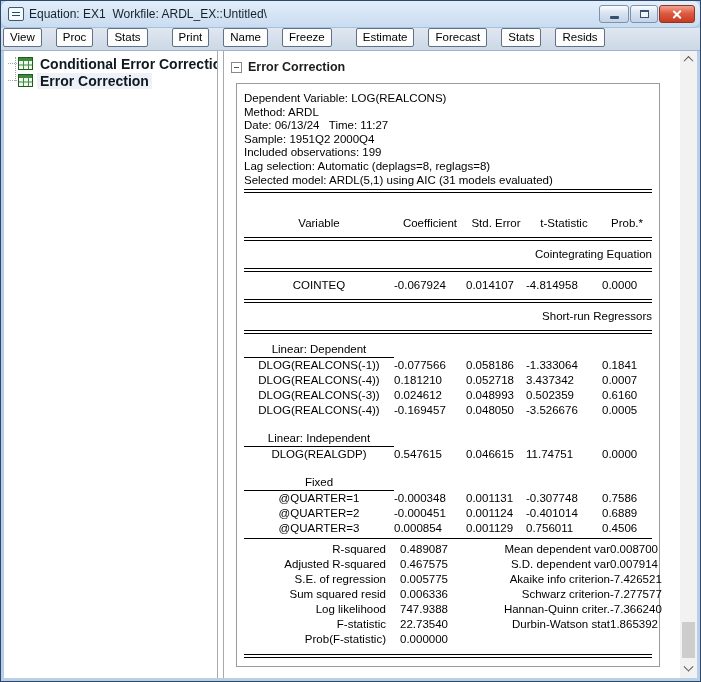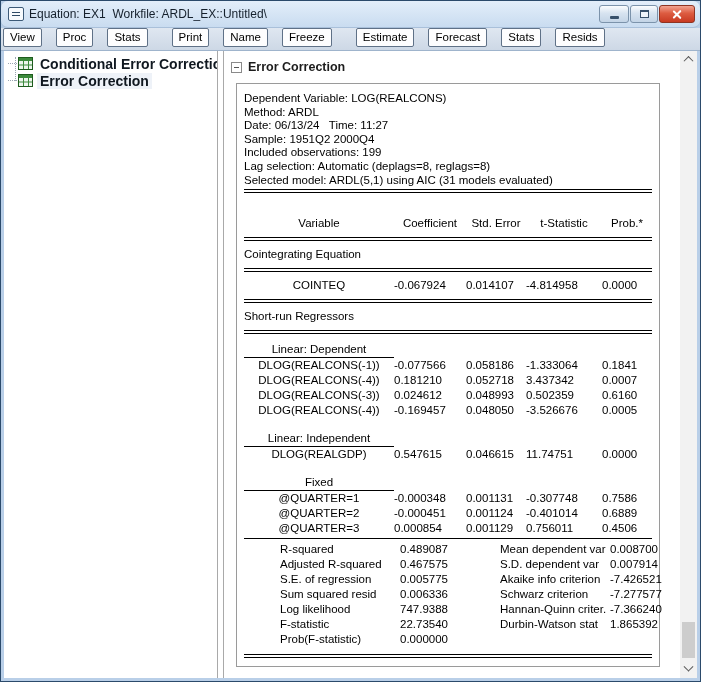--- a/index.html
+++ b/index.html
@@ -92,27 +92,27 @@
   .hline { line-height:13.6px; white-space:pre; }
 
   .rule-d { height:4px; border-top:1px solid #000; border-bottom:1px solid #000; margin:2px 0; }
   .rule-s { border-top:1px solid #000; margin:2px 0 0 0; }
 
   .trow { display:grid; grid-template-columns:150px 72px 60px 76px 1fr; line-height:15px; }
   .trow .cv { text-align:center; }
   .trow .cn { }
   .trow.head { padding:4px 0;margin-top:19px; }
   .trow.head span { text-align:center; }
-  .span-label { text-align:left; line-height:15px; padding:4px 0; }
+  .span-label { text-align:right; line-height:15px; padding:4px 0; }
   .sub-label { grid-column:1; text-align:center; border-bottom:1px solid #000; }
   .spacer { height:13px; }
   .spacer-sm { height:6px; }
 
   .srow { display:grid; grid-template-columns:142px 62px 16px 146px 1fr; line-height:15px; }
-  .srow .lab { text-align:left; white-space:nowrap;padding-left:36px; }
+  .srow .lab { text-align:right; white-space:nowrap;padding-left:36px; }
   .srow .val { text-align:right; }
   .stats-block { padding:3px 0 4px 0; }
 
   
   .vscroll { flex:0 0 17px; background:#f2f2f2; position:relative; }
   .scroll-arrow { position:absolute; left:0; width:17px; height:17px; display:flex; align-items:center; justify-content:center; }
   .scroll-arrow.up { top:0; } .scroll-arrow.down { bottom:0; }
   .chev { width:7px; height:7px; border-left:1.6px solid #555; border-top:1.6px solid #555; }
   .chev.up { transform:rotate(45deg) translate(1px,1px); }
   .chev.down { transform:rotate(225deg) translate(2px,2px); }

